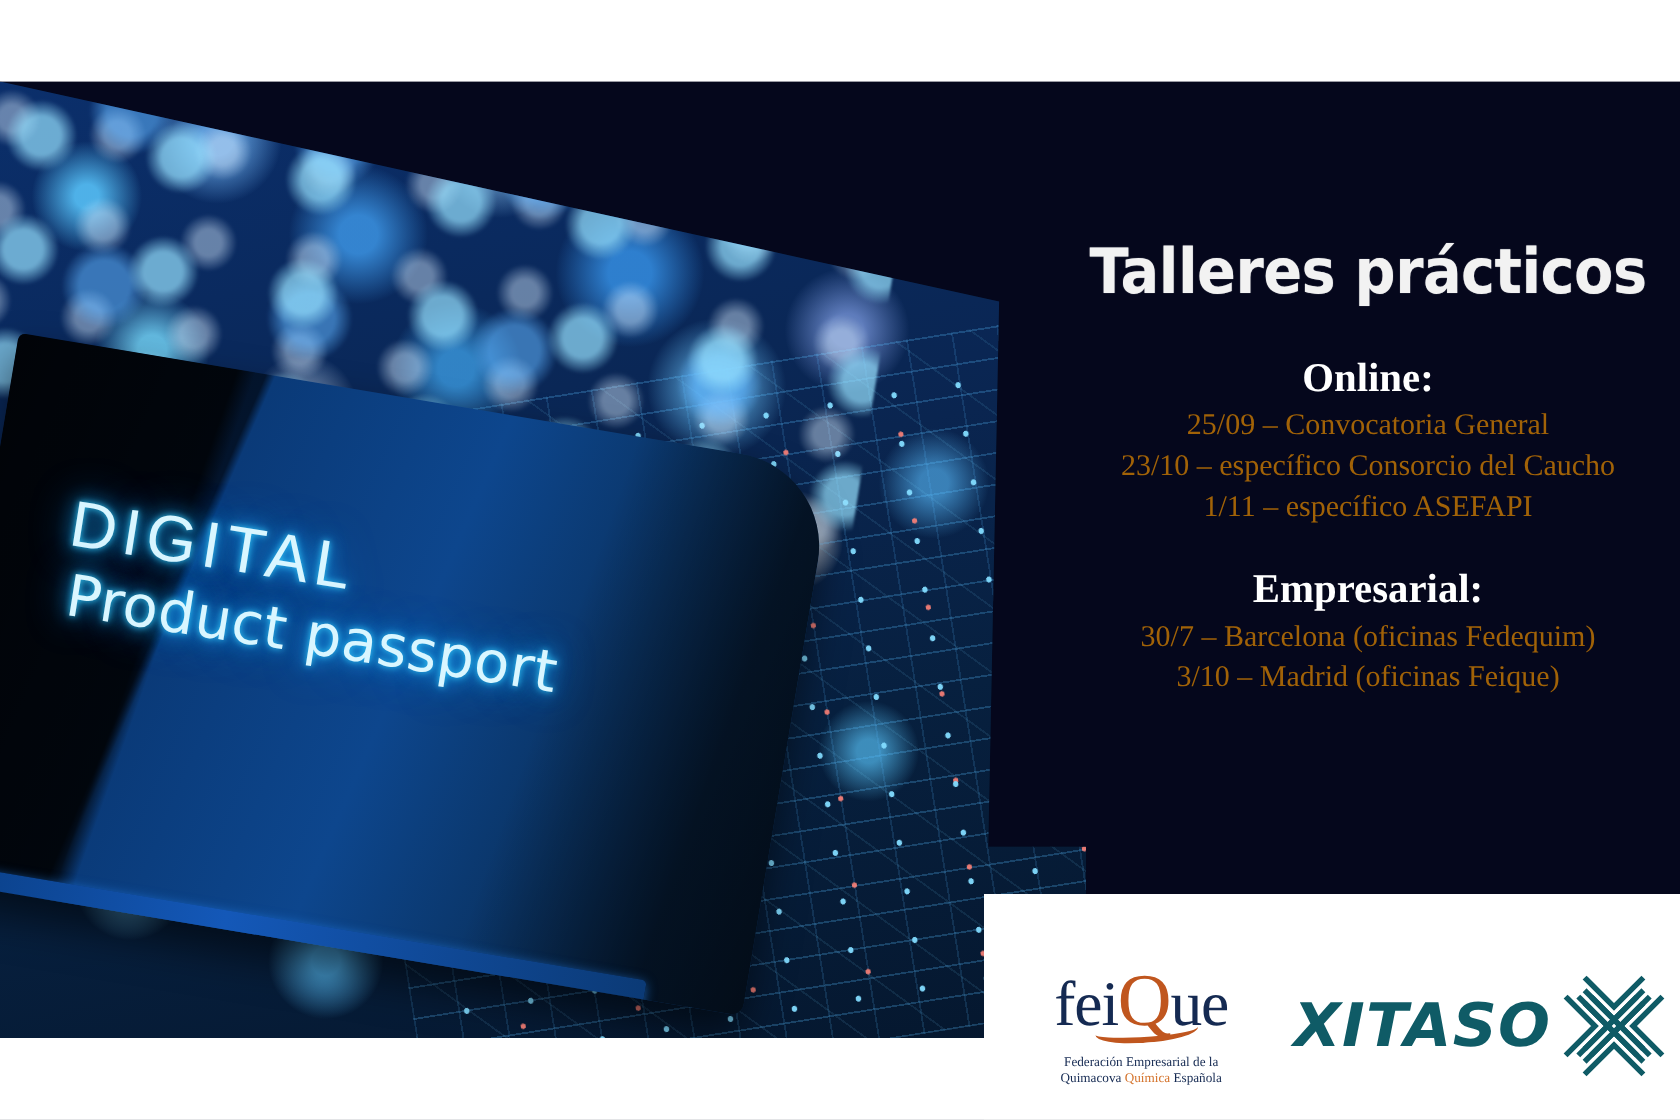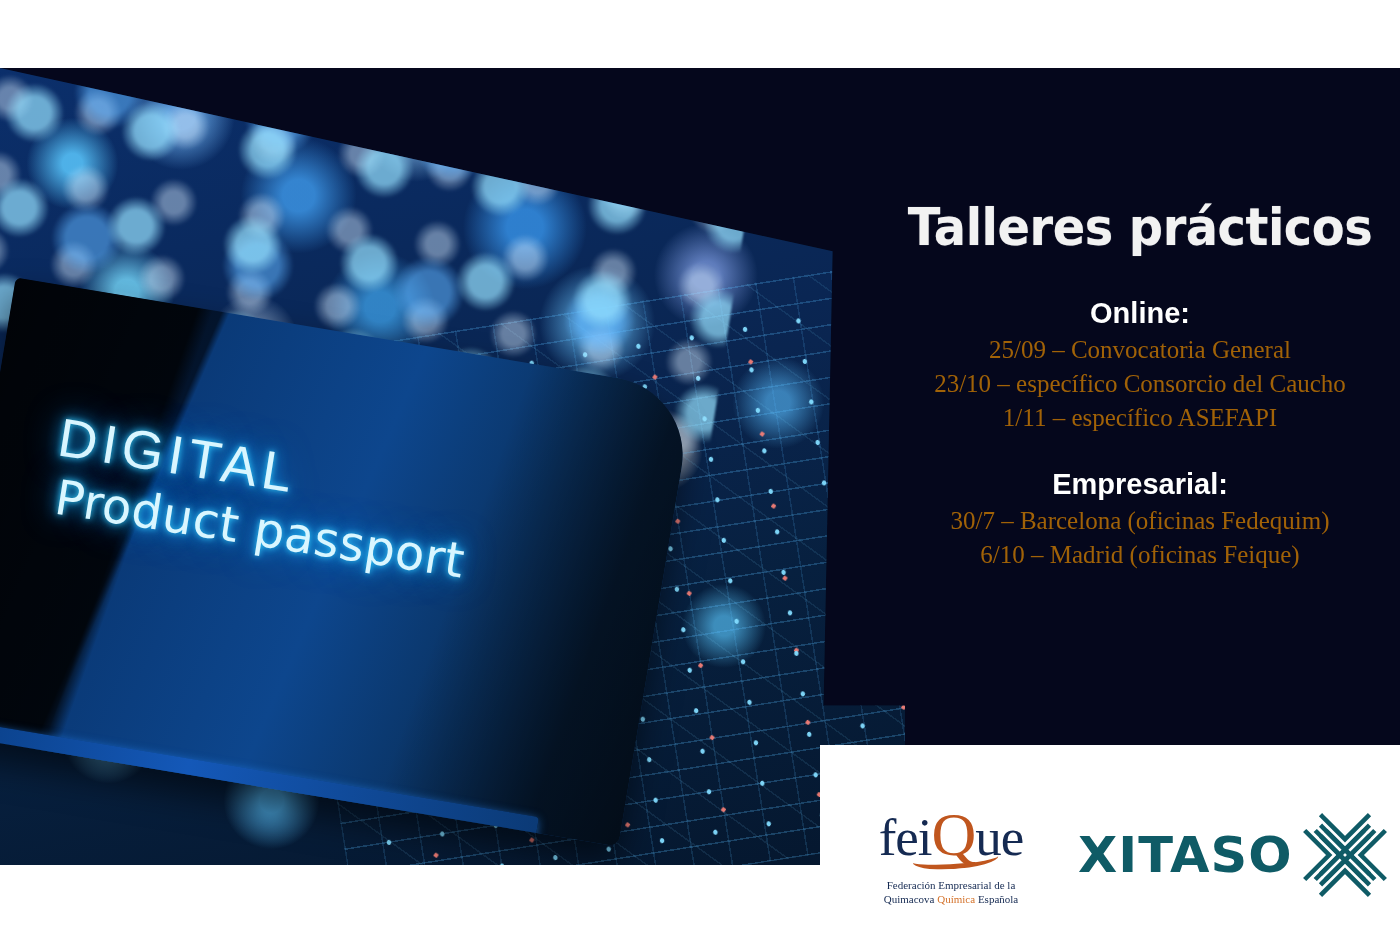--- a/index.html
+++ b/index.html
@@ -163,23 +163,23 @@
     font-weight: bold;
     font-size: 52px;
     letter-spacing: -0.5px;
     color: #f2f2f2;
     transform: scaleX(0.92);
     text-shadow: 0 0 1px rgba(255,255,255,.5);
   }
   .block { margin-top: 40px; }
   .block.second { margin-top: 34px; }
   .block-heading {
-    font-family: Liberation Sans, sans-serif;
+    font-family: Liberation Serif, serif;
     font-weight: bold;
-    font-size: 29px;
+    font-size: 34px;
     color: #ffffff;
     margin-bottom: 3px;
   }
   .block-line {
     font-family: Liberation Serif, serif;
     font-size: 25px;
     line-height: 1.35;
     color: #a16207;
     white-space: nowrap;
   }
@@ -225,20 +225,21 @@
     color: #152a52;
     white-space: nowrap;
   }
   .feique-sub .hl { color: #d4722a; }
 
   
   .xitaso {
     display: flex;
     align-items: center;
     gap: 10px;
+    font-style: italic;
   }
   .xitaso-word {
     font-family: "DejaVu Sans", sans-serif;
     font-weight: bold;
     font-size: 50px;
     letter-spacing: 1px;
     color: #0f5b66;
     transform: scaleX(1.02);
   }
   .xitaso-mark { width: 88px; height: 88px; }
@@ -273,21 +274,21 @@
     <div class="block">
       <div class="block-heading">Online:</div>
       <div class="block-line">25/09 – Convocatoria General</div>
       <div class="block-line">23/10 – específico Consorcio del Caucho</div>
       <div class="block-line">1/11 – específico ASEFAPI</div>
     </div>
 
     <div class="block second">
       <div class="block-heading">Empresarial:</div>
       <div class="block-line">30/7 – Barcelona (oficinas Fedequim)</div>
-      <div class="block-line">6/10 – Madrid (oficinas Feique)</div>
+      <div class="block-line">3/10 – Madrid (oficinas Feique)</div>
     </div>
 
   </div>
 
   <div class="logo-bar">
 
     <div class="feique">
       <div class="feique-word">
         <span>fei</span><span class="q">Q</span><span>ue</span>
         <span class="feique-swoosh"></span>

